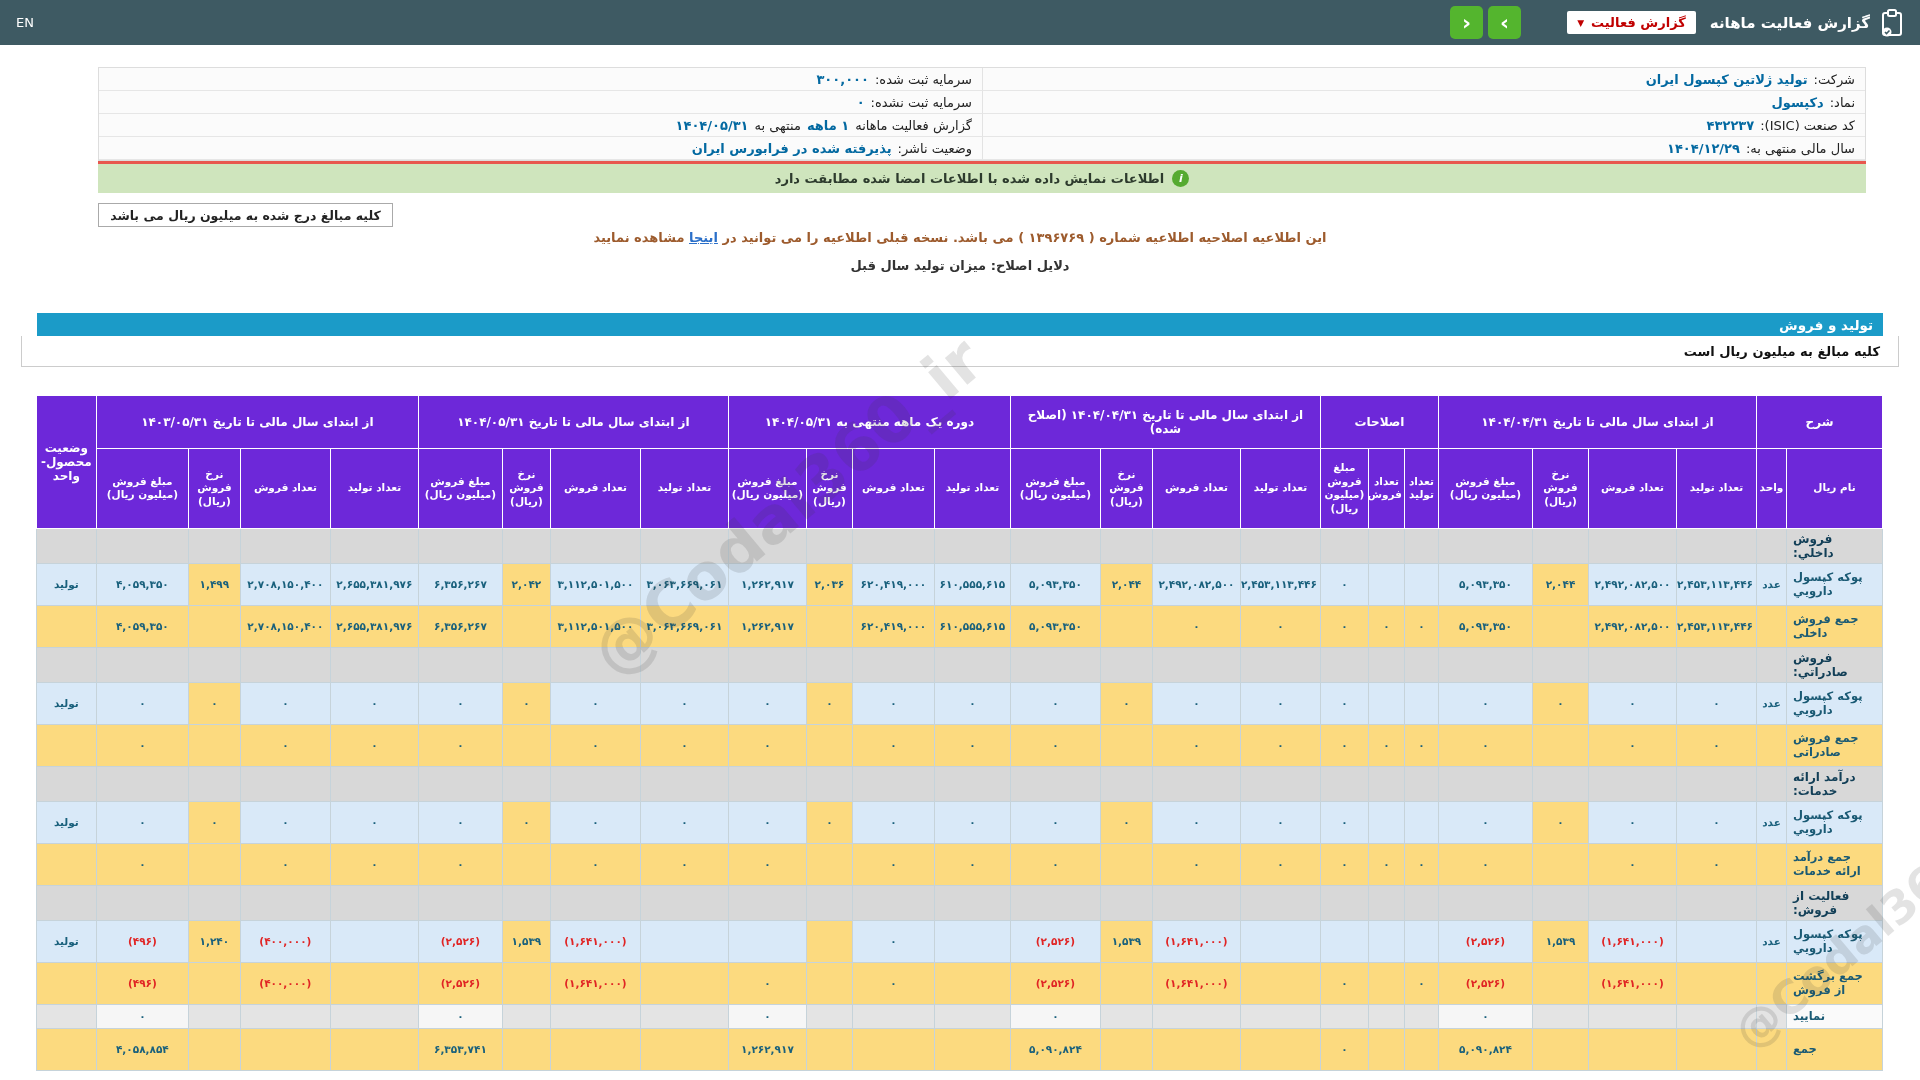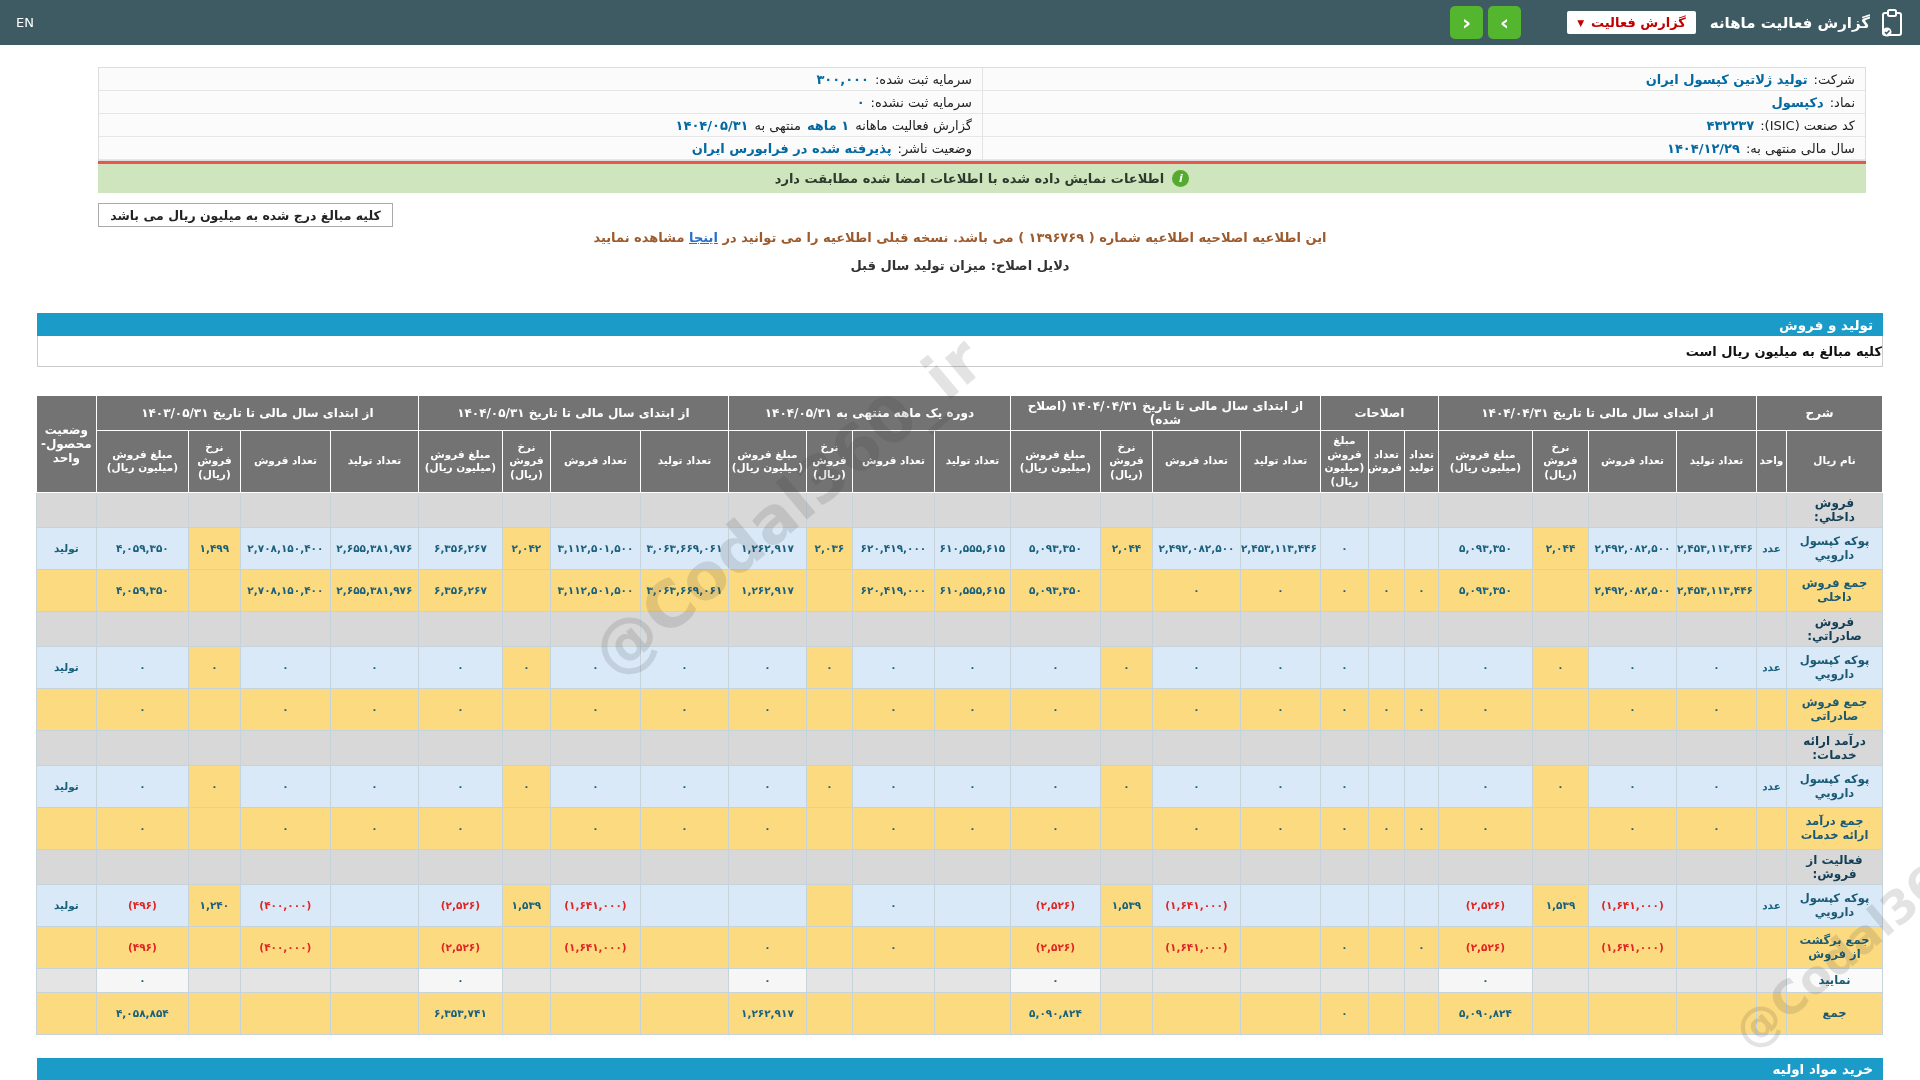--- a/index.html
+++ b/index.html
@@ -31,30 +31,30 @@
       display:flex;align-items:center;justify-content:center;font-weight:bold;flex:0 0 17px}
   
   .amounts-box{position:absolute;left:98px;top:203px;width:295px;height:24px;border:1px solid #aaa;background:#fff;
                font-size:12.5px;font-weight:bold;color:#222;display:flex;align-items:center;justify-content:center}
   .amend{margin-top:37px;text-align:center;font-size:13px;font-weight:bold;color:#9d5b2d}
   .amend .lnk{color:#2a6fc9;text-decoration:underline;cursor:pointer}
   .reason{margin-top:13px;text-align:center;font-size:13px;font-weight:bold;color:#333}
   
   .pbar{margin:40px 37px 0;height:23px;background:#1b9bc8;color:#fff;font-size:13.5px;font-weight:bold;
         display:flex;align-items:center;padding:0 10px}
-  .psub{margin:0 37px;height:31px;background:#fff;border:1px solid #ccc;border-top:none;color:#111;
-        font-size:13px;font-weight:bold;display:flex;align-items:center;padding:0 0}
+  .psub{margin:0 21px;height:31px;background:#fff;border:1px solid #ccc;border-top:none;color:#111;
+        font-size:13px;font-weight:bold;display:flex;align-items:center;padding:0 18px}
   
   .ptable{margin:28px 37px 0;border-collapse:collapse;table-layout:fixed;width:1846px}
-  .ptable th{background:#737373;color:#fff;border:1px solid #fff;font-weight:bold;vertical-align:middle;padding:3px 2px}
+  .ptable th{background:#6d28d9;color:#fff;border:1px solid #fff;font-weight:bold;vertical-align:middle;padding:12px 2px}
   .ptable th.grp{font-size:12px;height:30px}
   .ptable th.sub{font-size:10.5px;line-height:1.3;height:58px}
   .ptable td{border:1px solid #c6d3da;text-align:center;vertical-align:middle;padding:3px 3px;
              font-size:10.5px;font-weight:bold;color:#19607c;white-space:nowrap}
-  .ptable td.name{text-align:center;padding:3px 6px;font-size:11.5px;white-space:pre-line;color:#1a5a74}
+  .ptable td.name{text-align:left;padding:3px 6px;font-size:11.5px;white-space:pre-line;color:#1a5a74}
   .r-sec td.name{font-size:12px;color:#123f57}
   .r-data td{background:#d9e9f8;height:42px}
   .r-data td.rate{background:#fcda7f}
   .r-sum td{background:#fcda7f;height:42px}
   .r-sec td{background:#d8d8d8;height:24px}
   .r-disc td{background:#e4e4e4;height:24px}
   .r-disc td.has{background:#f6f6f6}
   .r-disc td.name{background:#fafafa}
   .ptable td.red{color:#e02424}
   

